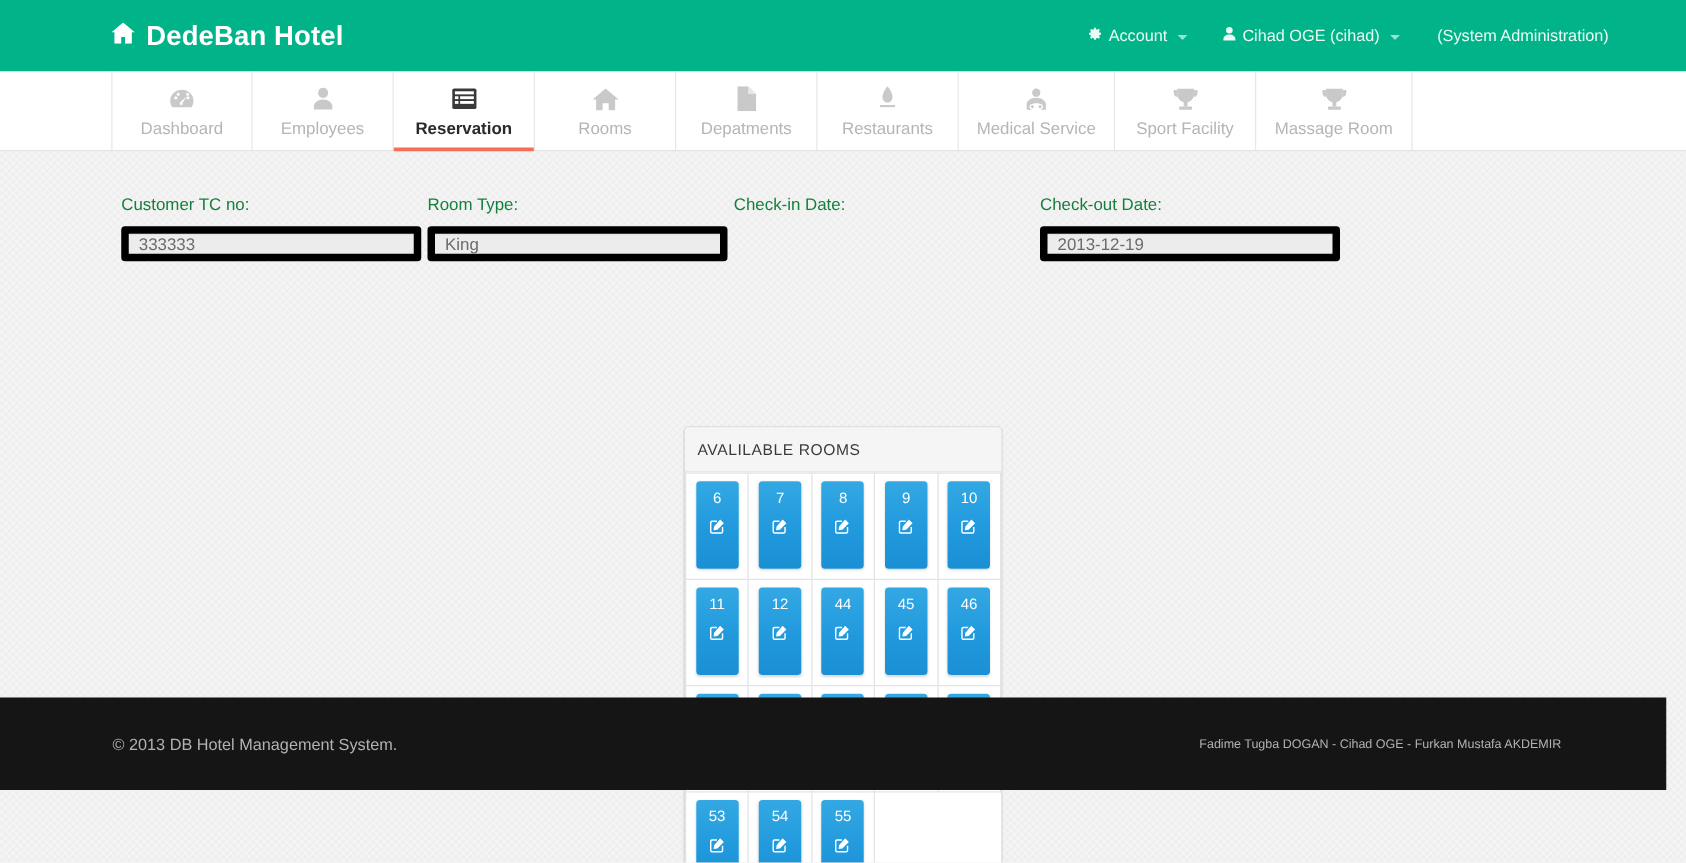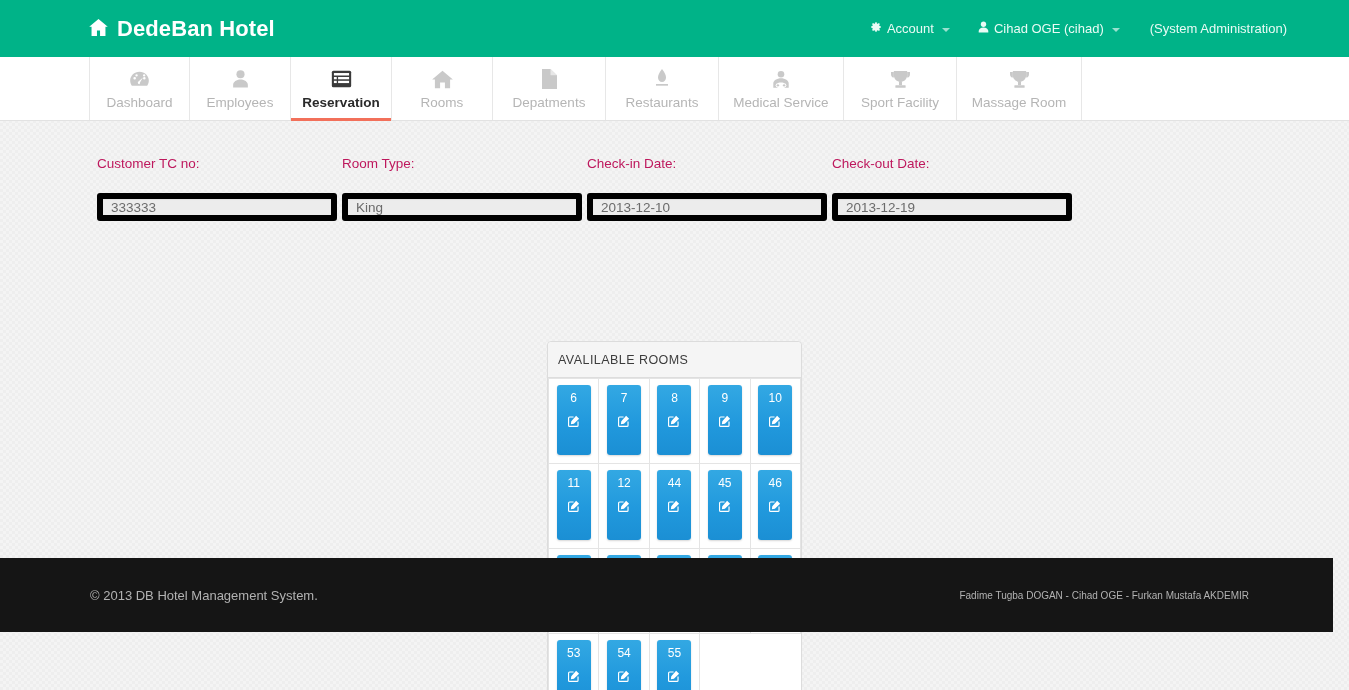--- a/index.html
+++ b/index.html
@@ -69,21 +69,21 @@
 
   
   .navbar {
     height: 64px;
     background: #ffffff;
     border-bottom: 1px solid #e2e2e2;
     display: flex;
     padding-left: 89px;
   }
   .tab {
-    width: 101px;
+    width: 113px;
     border-right: 1px solid #e7e7e7;
     display: flex;
     flex-direction: column;
     align-items: center;
     justify-content: center;
     gap: 6px;
     position: relative;
     cursor: pointer;
     padding-top: 2px;
   }
@@ -116,22 +116,22 @@
     height: 511px;
   }
   .form-row {
     display: flex;
     padding: 35px 0 0 97px;
     gap: 0;
   }
   .field { width: 240px; margin-right: 5px; }
   .field-label {
     font-size: 13.5px;
-    color: #be185d;
-    margin-bottom: 22px;
+    color: #15803d;
+    margin-bottom: 10px;
   }
   .field-input {
     width: 100%;
     height: 28px;
     background: #ececec;
     border: 6px solid #000000;
     border-radius: 3px;
     font-size: 13.5px;
     color: #6b6b6b;
     padding: 0 8px;
@@ -369,21 +369,20 @@
       <input class="field-input" type="text" readonly="" value="333333" style="">
     </div>
 
     <div class="field">
       <div class="field-label">Room Type:</div>
       <input class="field-input" type="text" readonly="" value="King" style="">
     </div>
 
     <div class="field">
       <div class="field-label">Check-in Date:</div>
-      <input class="field-input" type="text" readonly="" value="2013-12-10" style="">
     </div>
 
     <div class="field">
       <div class="field-label">Check-out Date:</div>
       <input class="field-input" type="text" readonly="" value="2013-12-19" style="">
     </div>
   </div>
 
   <div class="panel">
     <div class="panel-head">AVALILABLE ROOMS</div>

